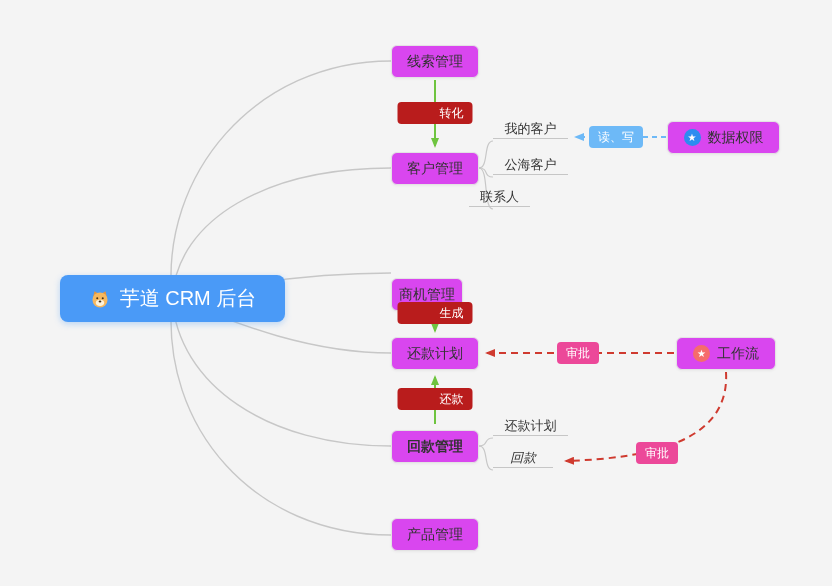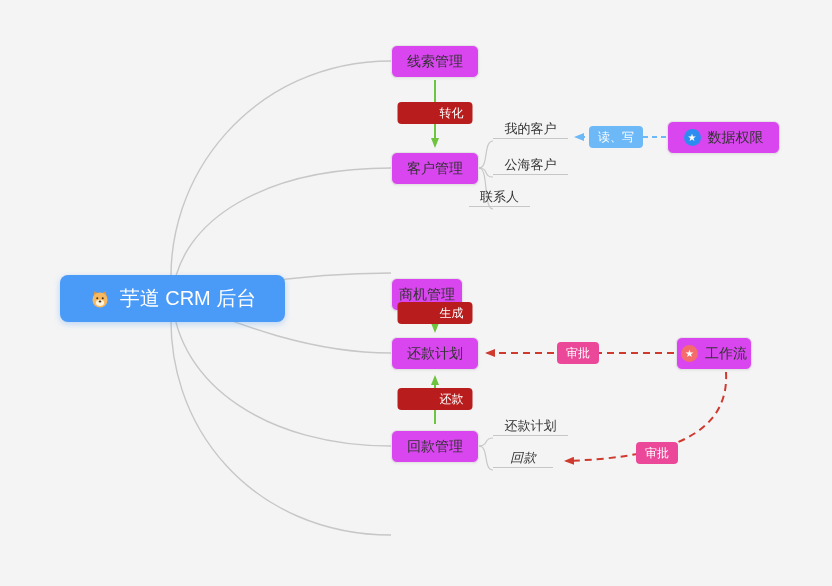--- a/index.html
+++ b/index.html
@@ -124,34 +124,35 @@
       <circle cx="15" cy="11.3" r="1.1" fill="#4a3118"></circle>
       <ellipse cx="12" cy="14.6" rx="1.5" ry="1.1" fill="#4a3118"></ellipse>
     </svg>
     <span>芋道 CRM 后台</span>
   </div>
 
   <div class="node" style="left:391px; top:45px;  width:88px; height:33px;">线索管理</div>
   <div class="node" style="left:391px; top:152px; width:88px; height:33px;">客户管理</div>
   <div class="node" style="left:391px; top:257px; width:72px; height:33px;margin-top:21px;">商机管理</div>
   <div class="node" style="left:391px; top:337px; width:88px; height:33px;">还款计划</div>
-  <div class="node" style="left:391px; top:430px; width:88px; height:33px;">回款管理</div>
+  <div class="node" style="left:391px; top:430px; width:88px; height:33px;font-weight:bold;">回款管理</div>
+  <div class="node" style="left:391px; top:518px; width:88px; height:33px;">产品管理</div>
 
   <div class="leaf" style="left:493px; top:121px; width:75px;">我的客户</div>
   <div class="leaf" style="left:493px; top:157px; width:75px;">公海客户</div>
   <div class="leaf" style="left:469px; top:189px; width:61px;">联系人</div>
 
   <div class="leaf" style="left:493px; top:418px; width:75px;">还款计划</div>
   <div class="leaf" style="left:493px; top:450px; width:60px;font-style:italic;">回款</div>
 
   <div class="node side" style="left:667px; top:121px; width:113px; height:33px;">
     <span class="circle-icon" style="background:#2d8cf0;"></span>
     <span>数据权限</span>
   </div>
-  <div class="node side" style="left:676px; top:337px; width:76px; height:33px;">
+  <div class="node side" style="left:676px; top:337px; width:100px; height:33px;">
     <span class="circle-icon" style="background:#f56c6c;"></span>
     <span>工作流</span>
   </div>
 
   <div class="badge green" style="left:435px; top:113px;">转化</div>
   <div class="badge green" style="left:435px; top:313px;">生成</div>
   <div class="badge green" style="left:435px; top:399px;text-align:right;">还款</div>
   <div class="badge blue" style="left:616px; top:137px;">读、写</div>
   <div class="badge red" style="left:578px; top:353px;">审批</div>
   <div class="badge red" style="left:657px; top:453px;">审批</div>

